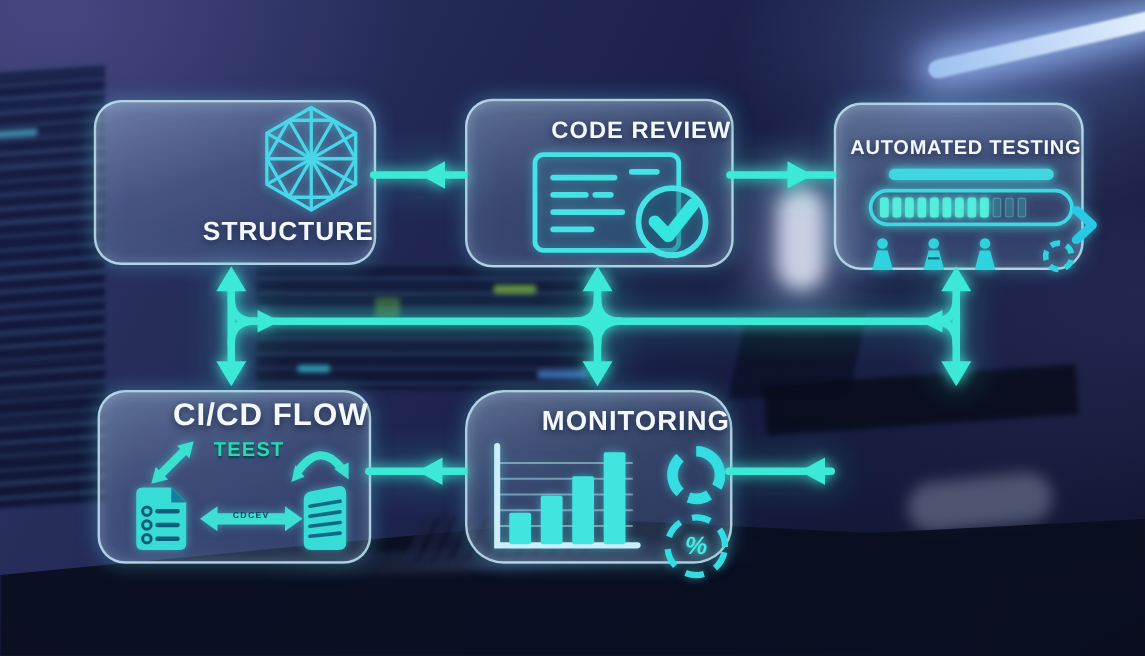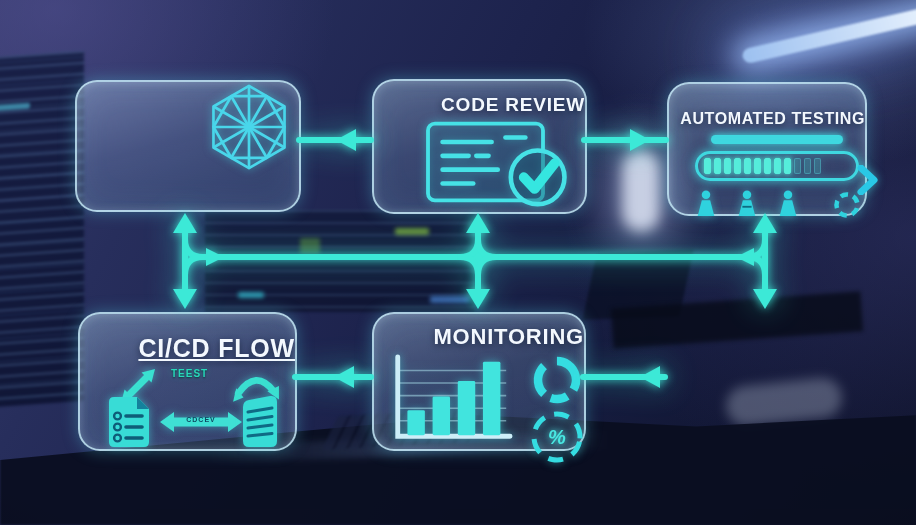--- a/index.html
+++ b/index.html
@@ -65,42 +65,42 @@
     background:linear-gradient(165deg, rgba(178,208,238,.40) 0%, rgba(140,175,215,.26) 45%, rgba(110,150,195,.22) 100%);
     border:2px solid rgba(195,232,246,.85);
     box-shadow:0 0 16px rgba(90,215,235,.35), inset 0 1px 10px rgba(220,245,255,.25), inset 0 0 34px rgba(150,215,240,.12);
     display:flex;flex-direction:column;align-items:flex-end;}
   .node .title{color:#f3f8fe;font-weight:bold;letter-spacing:.8px;
     text-shadow:0 2px 6px rgba(8,18,40,.6);white-space:nowrap;}
   #box-structure{left:75px;top:80px;width:222px;height:128px;}
   #box-code-review{left:372px;top:79px;width:211px;height:131px;}
   #box-automated-testing{left:667px;top:82px;width:196px;height:130px;}
   #box-cicd{left:78px;top:312px;width:215px;height:135px;}
-  #box-monitoring{left:372px;top:312px;width:210px;height:135px;}
+  #box-monitoring{left:372px;top:312px;width:210px;height:135px;border-radius:31px;}
   #box-retrospective{left:666px;top:312px;width:196px;height:133px;}
   #box-structure .title{font-size:21px;margin-top:2px;}
   #box-code-review .title{font-size:19px;margin-top:13px;}
   #box-automated-testing .title{font-size:16px;margin-top:26px;letter-spacing:.6px;}
-  #box-cicd .title{font-size:25px;margin-top:20px;text-decoration:underline;}
+  #box-cicd .title{font-size:25px;margin-top:4px;}
   #box-monitoring .title{font-size:22px;margin-top:10px;}
   #box-retrospective .title{font-size:16px;margin-top:13px;letter-spacing:.4px;}
   .icon-cyan{filter:drop-shadow(0 0 4px rgba(70,225,230,.55));}
   
   .at-content{position:relative;width:176px;margin-top:7px;display:flex;flex-direction:column;align-items:center;}
   .at-bar{width:132px;height:9px;border-radius:5px;background:#3fd8e0;box-shadow:0 0 6px rgba(63,216,224,.7);}
   .at-progress{margin-top:7px;width:146px;height:24px;border:3px solid #3fd8e0;border-radius:15px;
     display:flex;align-items:center;gap:3px;padding:0 6px;box-shadow:0 0 8px rgba(63,216,224,.5);}
   .at-progress .seg{width:7px;height:16px;border-radius:2px;background:rgba(80,225,215,.18);border:1px solid rgba(90,220,230,.35);box-sizing:border-box;}
   .at-progress .seg.filled{background:#55eddb;border-color:#55eddb;box-shadow:0 0 4px rgba(85,237,219,.8);}
   .at-row{margin-top:8px;display:flex;align-items:flex-end;gap:17px;}
   .at-chevron{position:absolute;right:-14px;top:30px;}
   .at-spinner{margin-left:16px;}
   
   .cicd-cluster{position:relative;width:202px;height:94px;margin-top:1px;}
-  .cicd-test{position:absolute;left:78px;top:4px;color:#27d8b9;font-weight:bold;font-size:10px;letter-spacing:1px;
+  .cicd-test{position:absolute;left:78px;top:4px;color:#27d8b9;font-weight:bold;font-size:16px;letter-spacing:1px;
     text-shadow:0 1px 2px rgba(6,40,40,.8), 0 0 6px rgba(39,216,185,.4);}
   .cicd-diag{position:absolute;left:22px;top:0;}
   .cicd-curve{position:absolute;left:138px;top:2px;}
   .cicd-doc{position:absolute;left:14px;bottom:0;}
   .cicd-harrow{position:absolute;left:68px;bottom:12px;}
   .cicd-harrow .lbl{position:absolute;left:0;right:0;top:7px;text-align:center;
     font-size:7px;font-weight:bold;color:#0e4a62;letter-spacing:1px;}
   .cicd-stack{position:absolute;right:12px;bottom:0;}
   
   .mon-row{display:flex;align-items:flex-start;gap:16px;margin-top:3px;}
@@ -168,20 +168,21 @@
 
   <div class="node" id="box-structure">
     <svg class="icon-cyan" width="100" height="90" viewBox="0 0 120 114">
       <g stroke="#49d6ea" stroke-width="3.4" fill="none" stroke-linejoin="round">
         <polygon points="60,5 105,31 105,83 60,109 15,83 15,31"></polygon>
         <polygon points="82.5,18 105,57 82.5,96 37.5,96 15,57 37.5,18"></polygon>
         <path d="M60 5 L60 109 M15 31 L105 83 M105 31 L15 83"></path>
         <path d="M60 57 L82.5 18 M60 57 L105 57 M60 57 L82.5 96 M60 57 L37.5 96 M60 57 L15 57 M60 57 L37.5 18"></path>
       </g>
     </svg>
+    <div class="title">STRUCTURE</div>
   </div>
 
   <div class="node" id="box-code-review">
     <div class="title">CODE REVIEW</div>
     <svg class="icon-cyan" width="176" height="92" viewBox="0 0 190 120">
       <rect x="5" y="10" width="150" height="100" rx="9" fill="rgba(30,70,110,.18)" stroke="#46e2e6" stroke-width="5"></rect>
       <g stroke="#46e2e6" stroke-width="6" stroke-linecap="round">
         <path d="M24 34 L88 34"></path>
           <path d="M106 28 L132 28"></path>
         <path d="M24 52 L58 52"></path>

